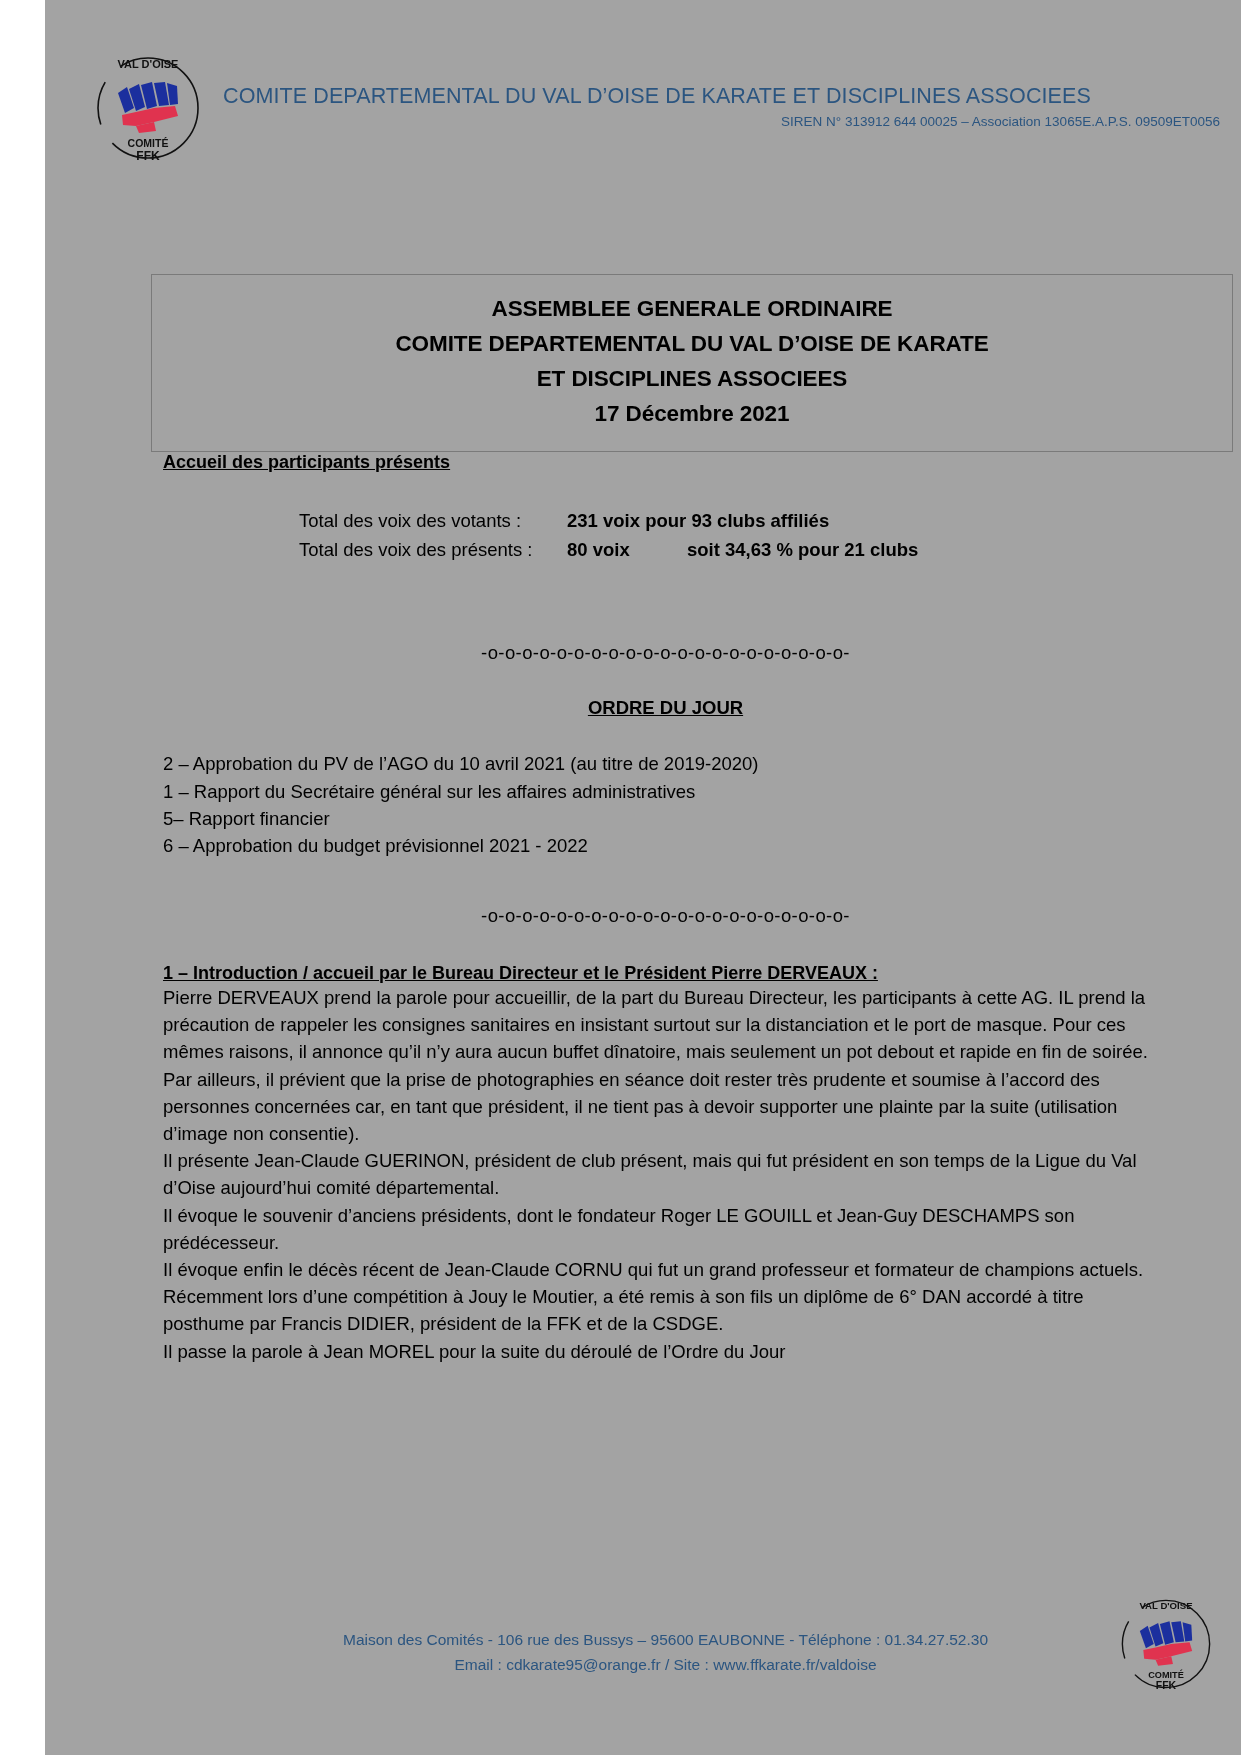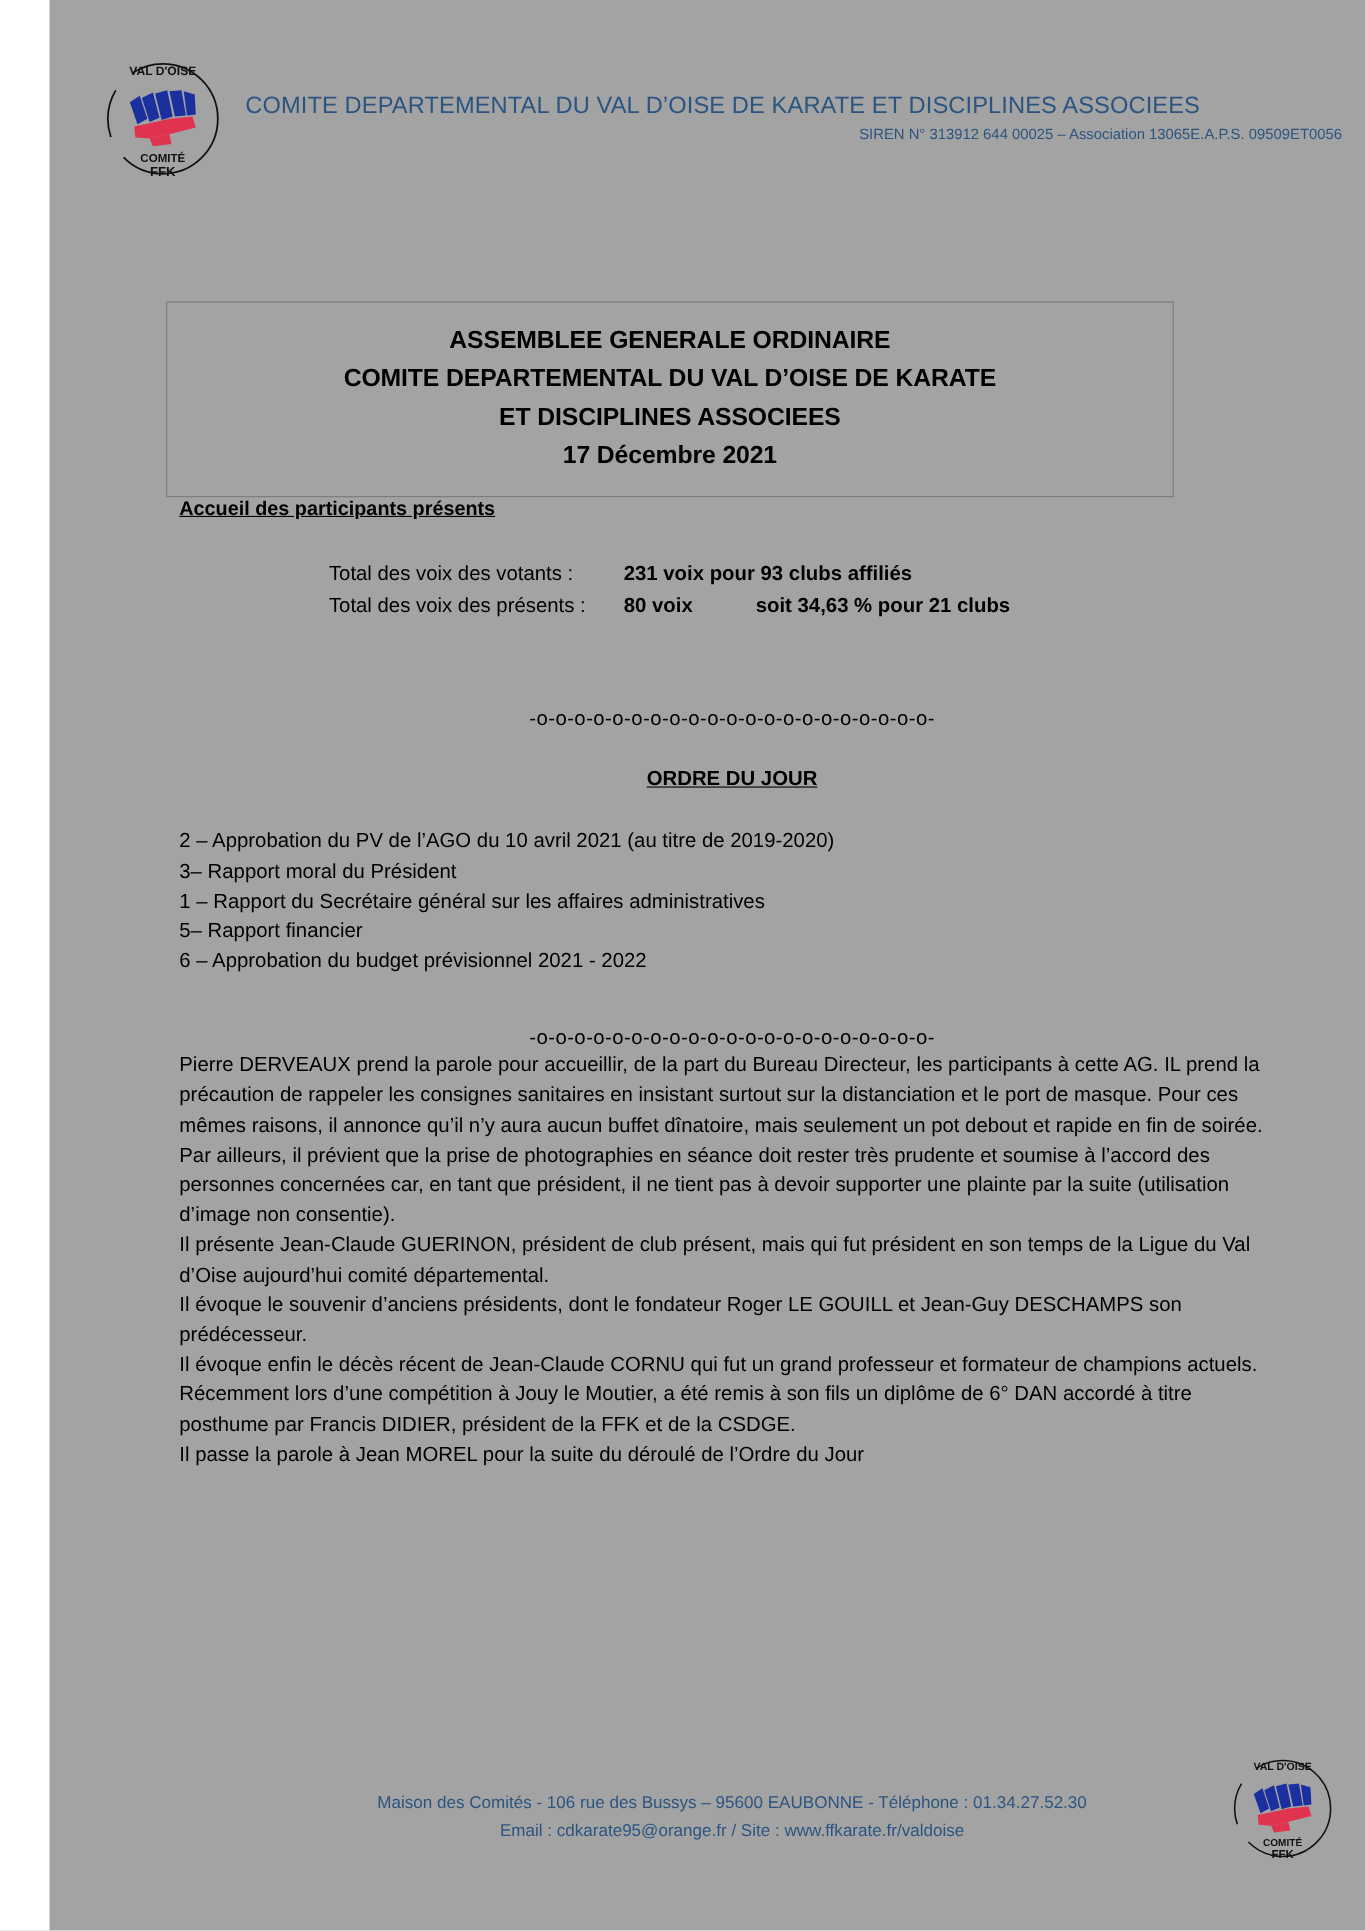--- a/index.html
+++ b/index.html
@@ -57,21 +57,21 @@
     text-align: right;
     padding-right: 3px;
     white-space: nowrap;
   }
 
   
   .title-box {
     position: absolute;
     left: 106px;
     top: 274px;
-    width: 916px;
+    width: 1082px;
     border: 1.3px solid #7a7a7a;
     box-sizing: border-box;
     padding: 16px 10px 20px 10px;
     text-align: center;
   }
   .title-line {
     font-weight: bold;
     font-size: 22.5px;
     line-height: 1.56;
     letter-spacing: -0.1px;
@@ -234,28 +234,28 @@
         </span>
       </div>
     </div>
 
     <div class="separator">-o-o-o-o-o-o-o-o-o-o-o-o-o-o-o-o-o-o-o-o-o-</div>
 
     <div class="ordre-title">ORDRE DU JOUR</div>
 
     <div class="agenda">
       <div class="agenda-item">2 – Approbation du PV de l’AGO du 10 avril 2021 (au titre de 2019-2020)</div>
-      <div class="agenda-item">3– Rapport moral du Président</div>
       <div class="agenda-item">1 – Rapport du Secrétaire général sur les affaires administratives</div>
       <div class="agenda-item">5– Rapport financier</div>
       <div class="agenda-item">6 – Approbation du budget prévisionnel 2021 - 2022</div>
     </div>
 
     <div class="separator second">-o-o-o-o-o-o-o-o-o-o-o-o-o-o-o-o-o-o-o-o-o-</div>
 
+    <div class="part-head">1 – Introduction / accueil par le Bureau Directeur et le Président Pierre DERVEAUX :</div>
 
     <div class="para">
       <p>Pierre DERVEAUX prend la parole pour accueillir, de la part du Bureau Directeur, les participants à cette AG. IL prend la précaution de rappeler les consignes sanitaires en insistant surtout sur la distanciation et le port de masque. Pour ces mêmes raisons, il annonce qu’il n’y aura aucun buffet dînatoire, mais seulement un pot debout et rapide en fin de soirée.</p>
       <p>Par ailleurs, il prévient que la prise de photographies en séance doit rester très prudente et soumise à l’accord des personnes concernées car, en tant que président, il ne tient pas à devoir supporter une plainte par la suite (utilisation d’image non consentie).</p>
       <p>Il présente Jean-Claude GUERINON, président de club présent, mais qui fut président en son temps de la Ligue du Val d’Oise aujourd’hui comité départemental.</p>
       <p>Il évoque le souvenir d’anciens présidents, dont le fondateur Roger LE GOUILL et Jean-Guy DESCHAMPS son prédécesseur.</p>
       <p>Il évoque enfin le décès récent de Jean-Claude CORNU qui fut un grand professeur et formateur de champions actuels. Récemment lors d’une compétition à Jouy le Moutier, a été remis à son fils un diplôme de 6° DAN accordé à titre posthume par Francis DIDIER, président de la FFK et de la CSDGE.</p>
       <p>Il passe la parole à Jean MOREL pour la suite du déroulé de l’Ordre du Jour</p>
     </div>
   </div>

